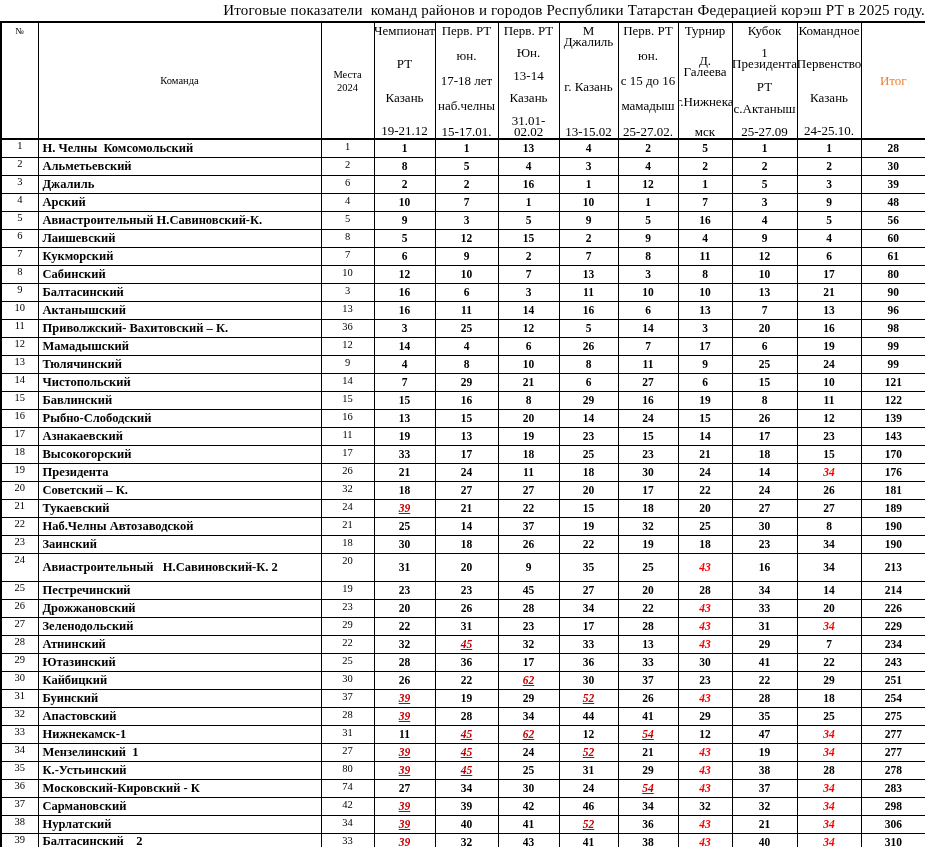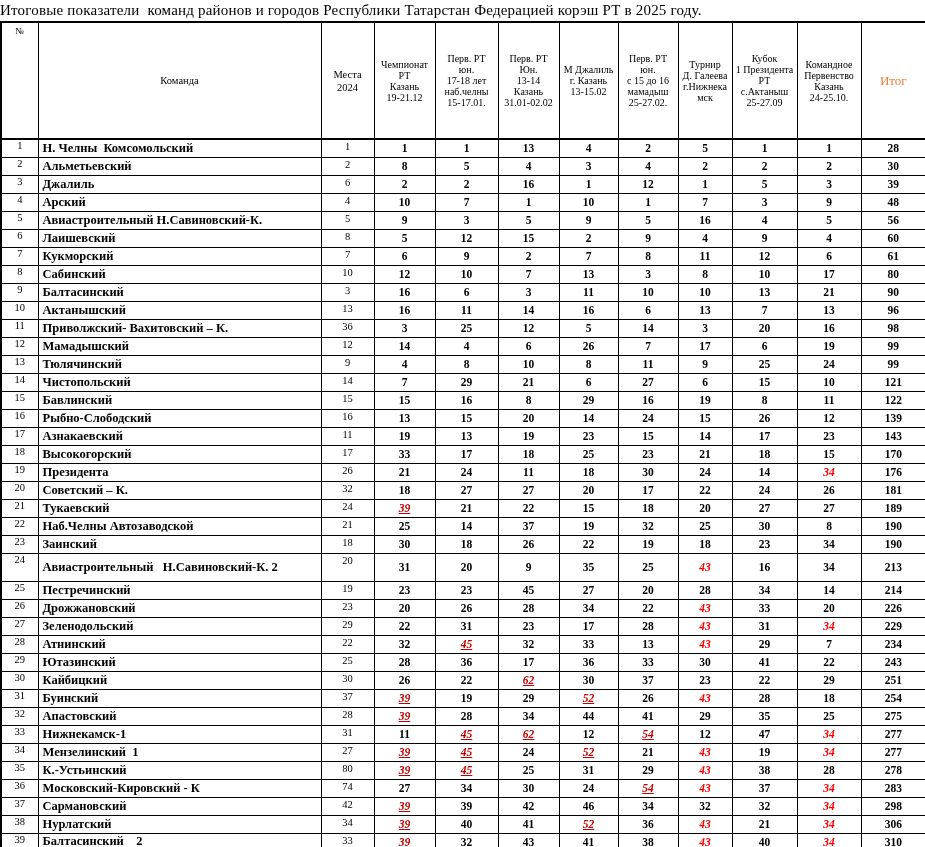--- a/index.html
+++ b/index.html
@@ -1,33 +1,33 @@
 <!DOCTYPE html>
 <html><head>
 <meta charset="utf-8">
 <style>
   html,body { margin:0; padding:0; }
   body {
     width:925px; height:847px; background:#ffffff;
     font-family:"Liberation Serif", serif; color:#000;
   }
   .title {
-    height:19px; padding-top:2px; text-align:left;
+    height:19px; padding-top:2px; text-align:right;
     font-size:15px; letter-spacing:0.2px; white-space:pre;
   }
   table.results {
     border-collapse:collapse; table-layout:fixed; width:925px;
     border:2px solid #000;
   }
   th, td { border:1px solid #000; padding:0; overflow:hidden; }
   thead tr { height:116px; }
   thead th { border-bottom:2px solid #000; font-weight:400; vertical-align:middle; }
   .hwrap {
-    display:flex; flex-direction:column; justify-content:center;
-    align-items:center; height:112px; font-size:10px; line-height:11px;
+    display:flex; flex-direction:column; justify-content:space-between;
+    align-items:center; height:112px; font-size:13px; line-height:11px;
     text-align:center;
   }
   th.h-num .hwrap { justify-content:flex-start; padding-top:3px; font-size:9px; }
   th.h-team .hwrap, th.h-mesta .hwrap, th.h-itog .hwrap { justify-content:center; font-size:10.5px; }
   th.h-mesta .hwrap { line-height:13px;justify-content:center; }
   th.h-itog .hwrap { color:#ED7D31; font-size:13px; }
   tbody tr { height:18px; }
   tbody tr.tall { height:28px; }
   td.c-num  { text-align:center; vertical-align:top; font-size:10.5px; line-height:12px; }
   td.c-team { font-weight:700; font-size:12.5px; padding-left:4px; vertical-align:middle; white-space:pre;margin-left:44px; }

